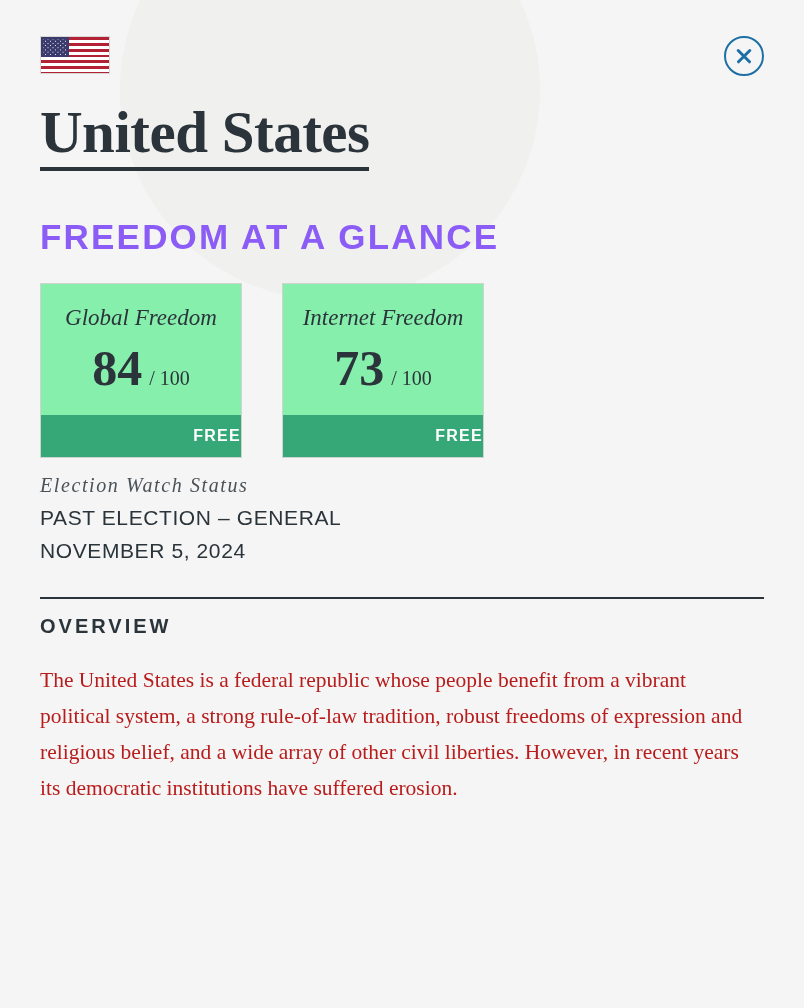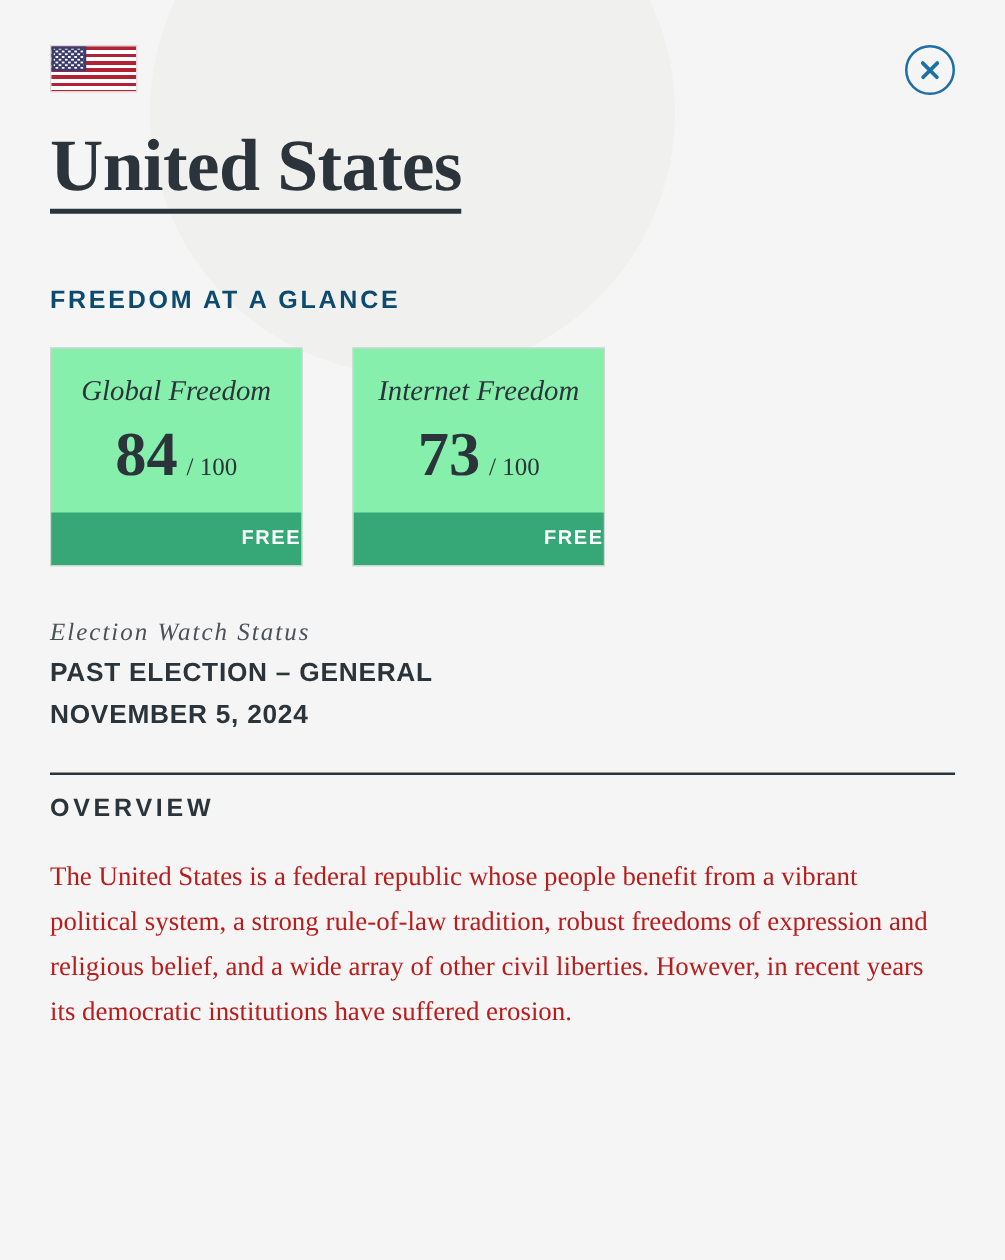--- a/index.html
+++ b/index.html
@@ -102,25 +102,25 @@
     line-height: 1.05;
     letter-spacing: -0.5px;
     color: #2b343a;
     margin-top: 26px;
     display: inline-block;
     border-bottom: 4px solid #2b343a;
     padding-bottom: 3px;
   }
 
   .section-heading {
-    margin-top: 58px;
-    font-size: 20px;
+    margin-top: 46px;
+    font-size: 35px;
     font-weight: 700;
     letter-spacing: 2.2px;
-    color: #0c4a6e;
+    color: #8b5cf6;
     text-transform: uppercase;
   }
 
   .score-row {
     display: flex;
     gap: 40px;
     margin-top: 26px;
   }
   .score-card {
     width: 202px;
@@ -167,25 +167,25 @@
     letter-spacing: 1.3px;
     padding: 12px 0;
   }
 
   .ew-label {
     font-family: "Liberation Serif", serif;
     font-style: italic;
     font-size: 20px;
     letter-spacing: 1.6px;
     color: #4a5258;
-    margin-top: 42px;
+    margin-top: 16px;
   }
   .ew-line {
     font-size: 21px;
-    font-weight: 700;
+    font-weight: 400;
     letter-spacing: .6px;
     color: #2b343a;
     margin-top: 9px;
     text-transform: uppercase;
   }
 
   .divider {
     border: 0;
     border-top: 2px solid #2b343a;
     margin: 34px 0 0 0;

